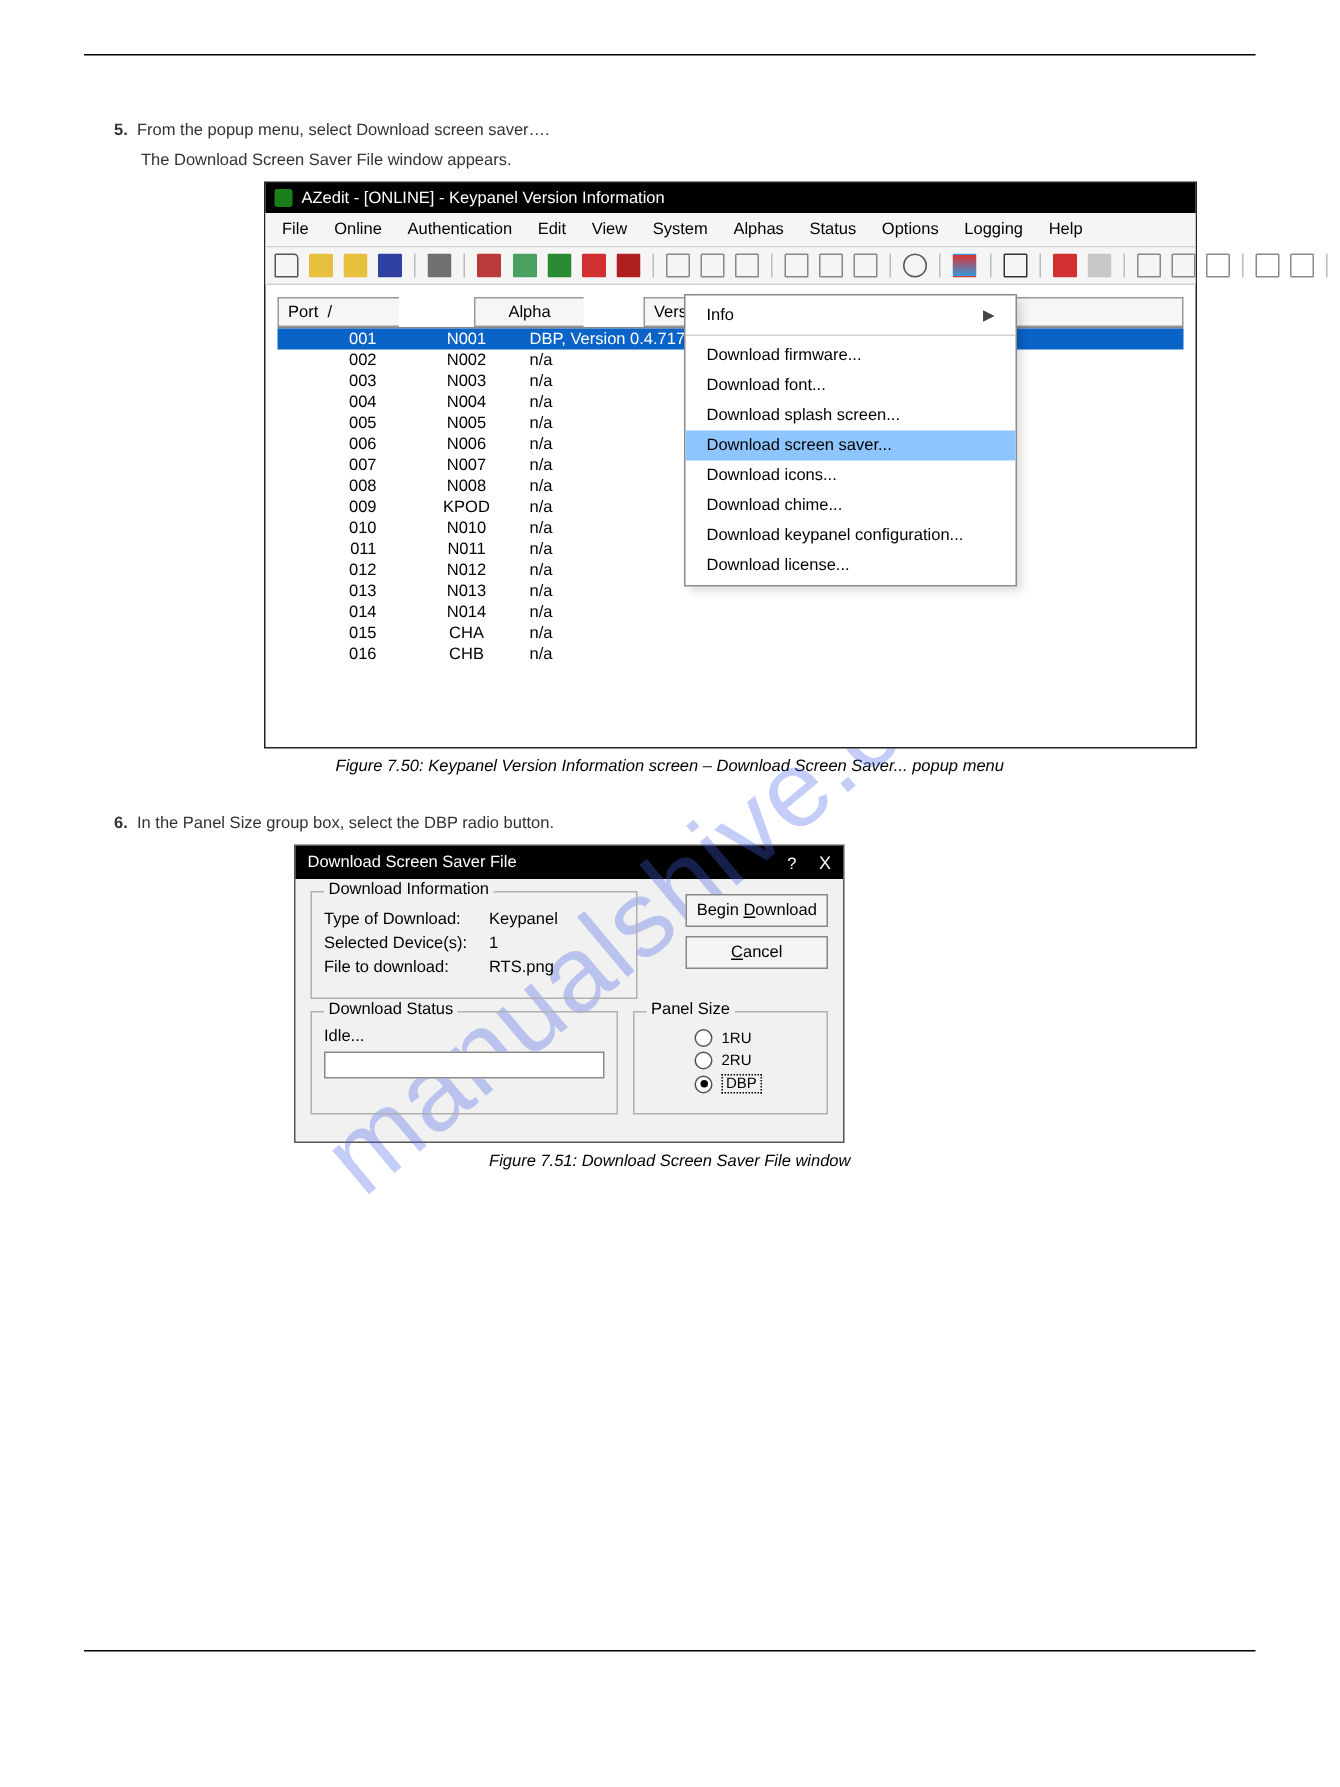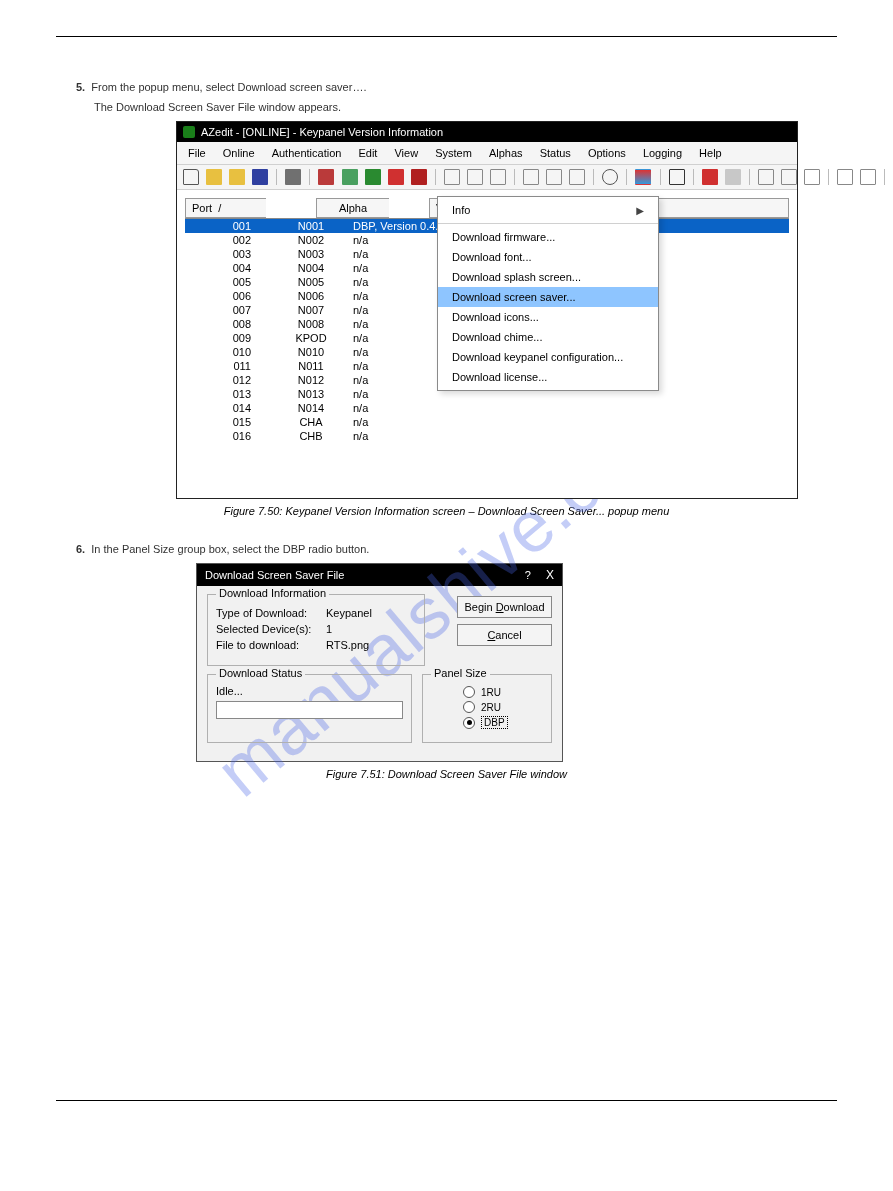--- a/index.html
+++ b/index.html
@@ -46,21 +46,21 @@
   .colhead div { border:1px solid #999; background:#f6f6f6; padding:3px 6px; border-right:none; }
   .colhead div:last-child { border-right:1px solid #999; flex:1; }
   .row { display:flex; font-size:11px; padding:0; }
   .row div { padding:1px 6px; }
   .c1 { width:60px; text-align:right; padding-right:24px!important; }
   .c2 { width:60px; text-align:center; }
   .c3 { flex:1; }
   .row.sel { background:#0a63c6; color:#fff; }
   .ctx {
     position:absolute;
-    top:6px; left:260px;
+    top:6px; left:279px;
     width:220px;
     background:#fff;
     border:1px solid #8a8a8a;
     box-shadow:3px 3px 6px rgba(0,0,0,.15);
     padding:3px 0;
     font-size:11px;
   }
   .ctx .it { padding:4px 14px; display:flex; justify-content:space-between; align-items:center; cursor:default; }
   .ctx .it.hi { background:#8ec5ff; }
   .ctx .div { border-top:1px solid #d0d0d0; margin:3px 0; }

